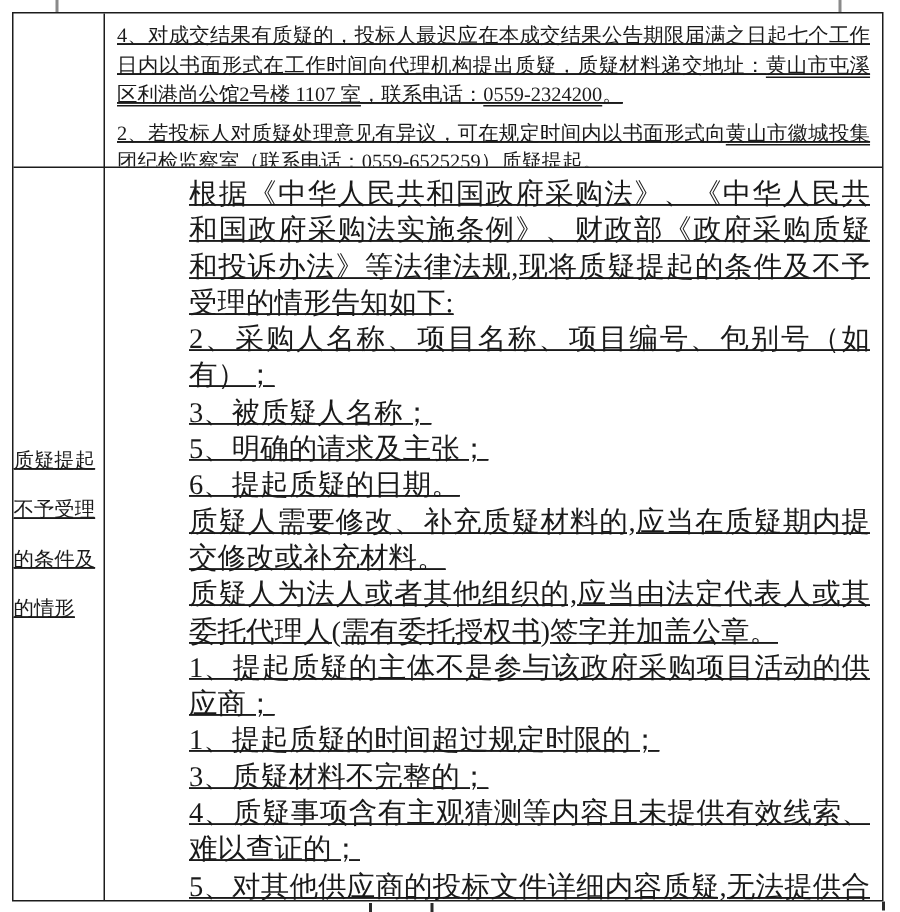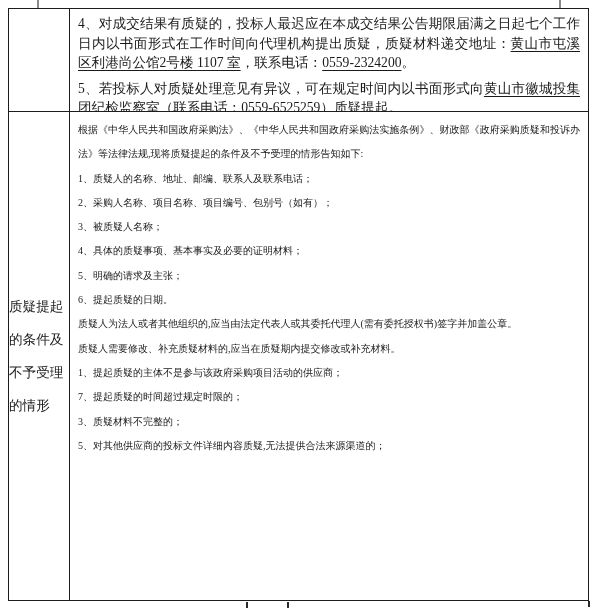--- a/index.html
+++ b/index.html
@@ -1,15 +1,15 @@
 <!DOCTYPE html>
 <html><head>
 <meta charset="utf-8">
 <style>
-  * { margin:0; padding:0; box-sizing:border-box; }
+  * { margin:0; padding:0; box-sizing:border-box;text-decoration:underline; }
   html,body { width:600px; height:608px; }
   body {
     background:#ffffff;
     font-family:"Liberation Serif","DejaVu Serif",serif;
     color:#1a1a1a;
     -webkit-font-smoothing:none;
   }
   .page { position:relative; width:600px; height:608px; background:#ffffff; overflow:hidden; }
 
   
@@ -38,21 +38,21 @@
   .r1-content p + p { margin-top:6px; }
 
   
   .label-cell {
     display:flex; flex-direction:column; justify-content:center; align-items:flex-start;
     font-size:13.6px;
   }
   .label-cell div { line-height:33px; white-space:nowrap; }
 
   
-  .r2-content { padding:6px 8px 0 8px; font-size:10px; }
+  .r2-content { padding:6px 8px 0 8px; font-size:19px;margin-left:48px; }
   .r2-content p { line-height:24.3px; text-align:justify; }
   .r2-content p.h { font-weight:bold; }
 
   .u { text-decoration:underline; text-underline-offset:3px; }
 </style>
 </head>
 <body>
 
 <div class="page">
 
@@ -61,40 +61,39 @@
   <div class="frag frag-b1"></div>
   <div class="frag frag-b2"></div>
   <div class="frag frag-br"></div>
 
   <div class="table">
 
     <div class="cell leftcol toprow"></div>
 
     <div class="cell toprow r1-content">
       <p><span>4、对成交结果有质疑的，投标人最迟应在本成交结果公告期限届满之日起七个工作日内以书面形式在工作时间向代理机构提出质疑，质疑材料递交地址：</span><span class="u">黄山市屯溪区利港尚公馆2号楼 1107 室</span><span>，联系电话：</span><span class="u">0559-2324200</span><span>。</span></p>
-      <p><span>5、若投标人对质疑处理意见有异议，可在规定时间内以书面形式向</span><span class="u">黄山市徽城投集团纪检监察室</span><span>（联系电话：</span><span class="u">0559-6525259</span><span>）质疑提起。</span></p>
+      <p><span>2、若投标人对质疑处理意见有异议，可在规定时间内以书面形式向</span><span class="u">黄山市徽城投集团纪检监察室</span><span>（联系电话：</span><span class="u">0559-6525259</span><span>）质疑提起。</span></p>
     </div>
 
     <div class="cell leftcol label-cell">
       <div>质疑提起</div>
+      <div>不予受理</div>
       <div>的条件及</div>
-      <div>不予受理</div>
       <div>的情形</div>
     </div>
 
     <div class="cell r2-content">
       <p>根据《中华人民共和国政府采购法》、《中华人民共和国政府采购法实施条例》、财政部《政府采购质疑和投诉办法》等法律法规,现将质疑提起的条件及不予受理的情形告知如下:</p>
-      <p>1、质疑人的名称、地址、邮编、联系人及联系电话；</p>
       <p>2、采购人名称、项目名称、项目编号、包别号（如有）；</p>
       <p>3、被质疑人名称；</p>
-      <p>4、具体的质疑事项、基本事实及必要的证明材料；</p>
       <p>5、明确的请求及主张；</p>
       <p>6、提起质疑的日期。</p>
+      <p>质疑人需要修改、补充质疑材料的,应当在质疑期内提交修改或补充材料。</p>
       <p>质疑人为法人或者其他组织的,应当由法定代表人或其委托代理人(需有委托授权书)签字并加盖公章。</p>
-      <p>质疑人需要修改、补充质疑材料的,应当在质疑期内提交修改或补充材料。</p>
       <p>1、提起质疑的主体不是参与该政府采购项目活动的供应商；</p>
-      <p>7、提起质疑的时间超过规定时限的；</p>
+      <p>1、提起质疑的时间超过规定时限的；</p>
       <p>3、质疑材料不完整的；</p>
+      <p>4、质疑事项含有主观猜测等内容且未提供有效线索、难以查证的；</p>
       <p>5、对其他供应商的投标文件详细内容质疑,无法提供合法来源渠道的；</p>
     </div>
 
   </div>
 </div>
 
 </body></html>

